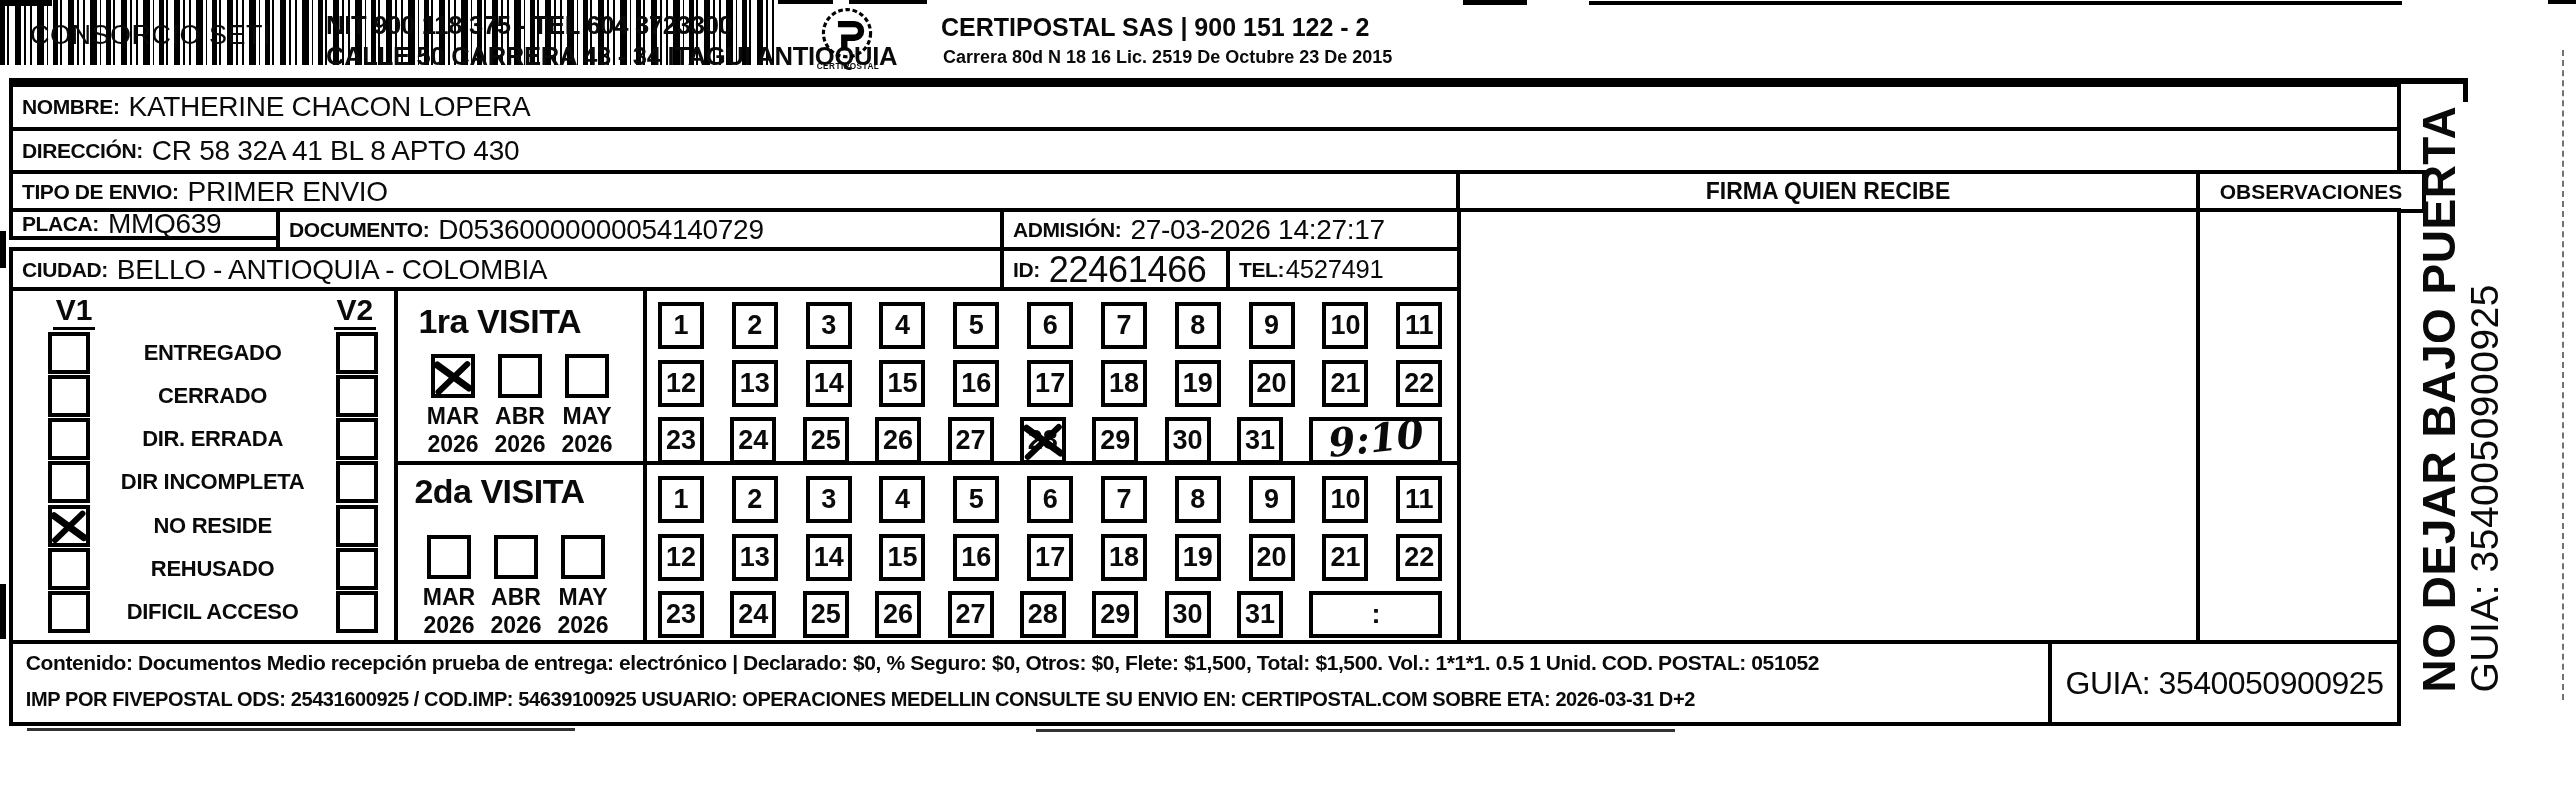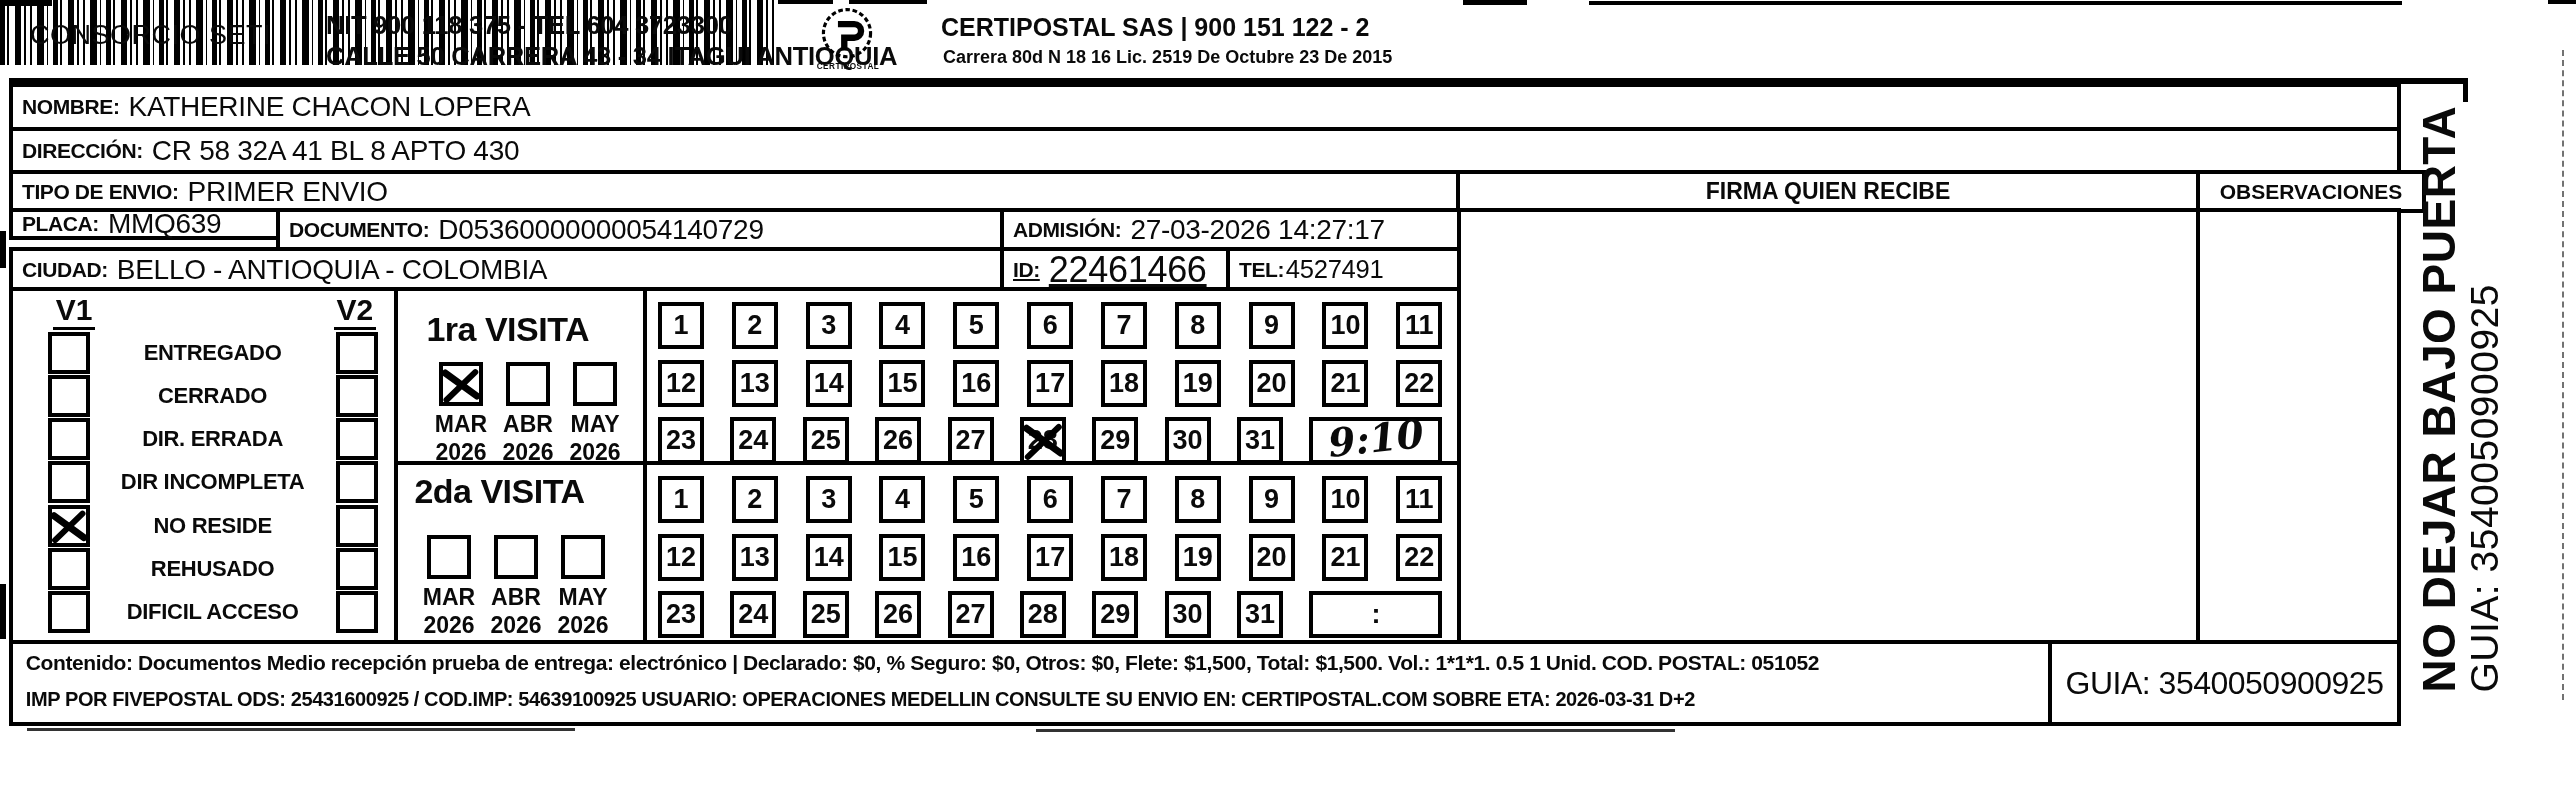--- a/index.html
+++ b/index.html
@@ -128,21 +128,21 @@
   <span class="val">D05360000000054140729</span>
 </div>
 <div class="cell" style="left:1000px;top:208px;width:461px;height:43px;">
   <span class="lbl">ADMISIÓN:</span>
   <span class="val">27-03-2026 14:27:17</span>
 </div>
 <div class="cell" style="left:9px;top:247px;width:995px;height:45px;">
   <span class="lbl">CIUDAD:</span>
   <span class="val">BELLO - ANTIOQUIA - COLOMBIA</span>
 </div>
-<div class="cell" style="left:1000px;top:247px;width:231px;height:45px;text-decoration:underline;">
+<div class="cell" style="left:1000px;top:247px;width:231px;height:45px;">
   <span class="lbl">ID:</span>
   <span class="val" style="font-size:36px;">22461466</span>
 </div>
 <div class="cell" style="left:1226px;top:247px;width:235px;height:45px;gap:1.8px;">
   <span class="lbl">TEL:</span>
   <span class="val" style="font-size:25.6px;">4527491</span>
 </div>
 
 <div class="cell" style="left:9px;top:287px;width:389px;height:358px;padding:0;display:block;">
   <span class="v-head v1-head">V1</span>
@@ -185,21 +185,21 @@
   </div>
 
   <div class="status-row">
     <div class="cb cb-left"></div>
     <div class="opt-label">DIFICIL ACCESO</div>
     <div class="cb cb-right"></div>
   </div>
 </div>
 </div>
 
-<div class="cell visit-box" data-visit="visit1" style="left:394px;top:287px;width:254px;height:179px;padding:12px;display:block;">
+<div class="cell visit-box" data-visit="visit1" style="left:394px;top:287px;width:254px;height:179px;padding:4px;display:block;">
   <div class="visit-title">1ra VISITA</div>
   <div class="months">
   <div class="month">
     <div class="cb checked"></div>
     <div class="m-label">MAR</div>
     <div class="m-year">2026</div>
   </div>
 
   <div class="month">
     <div class="cb"></div>

